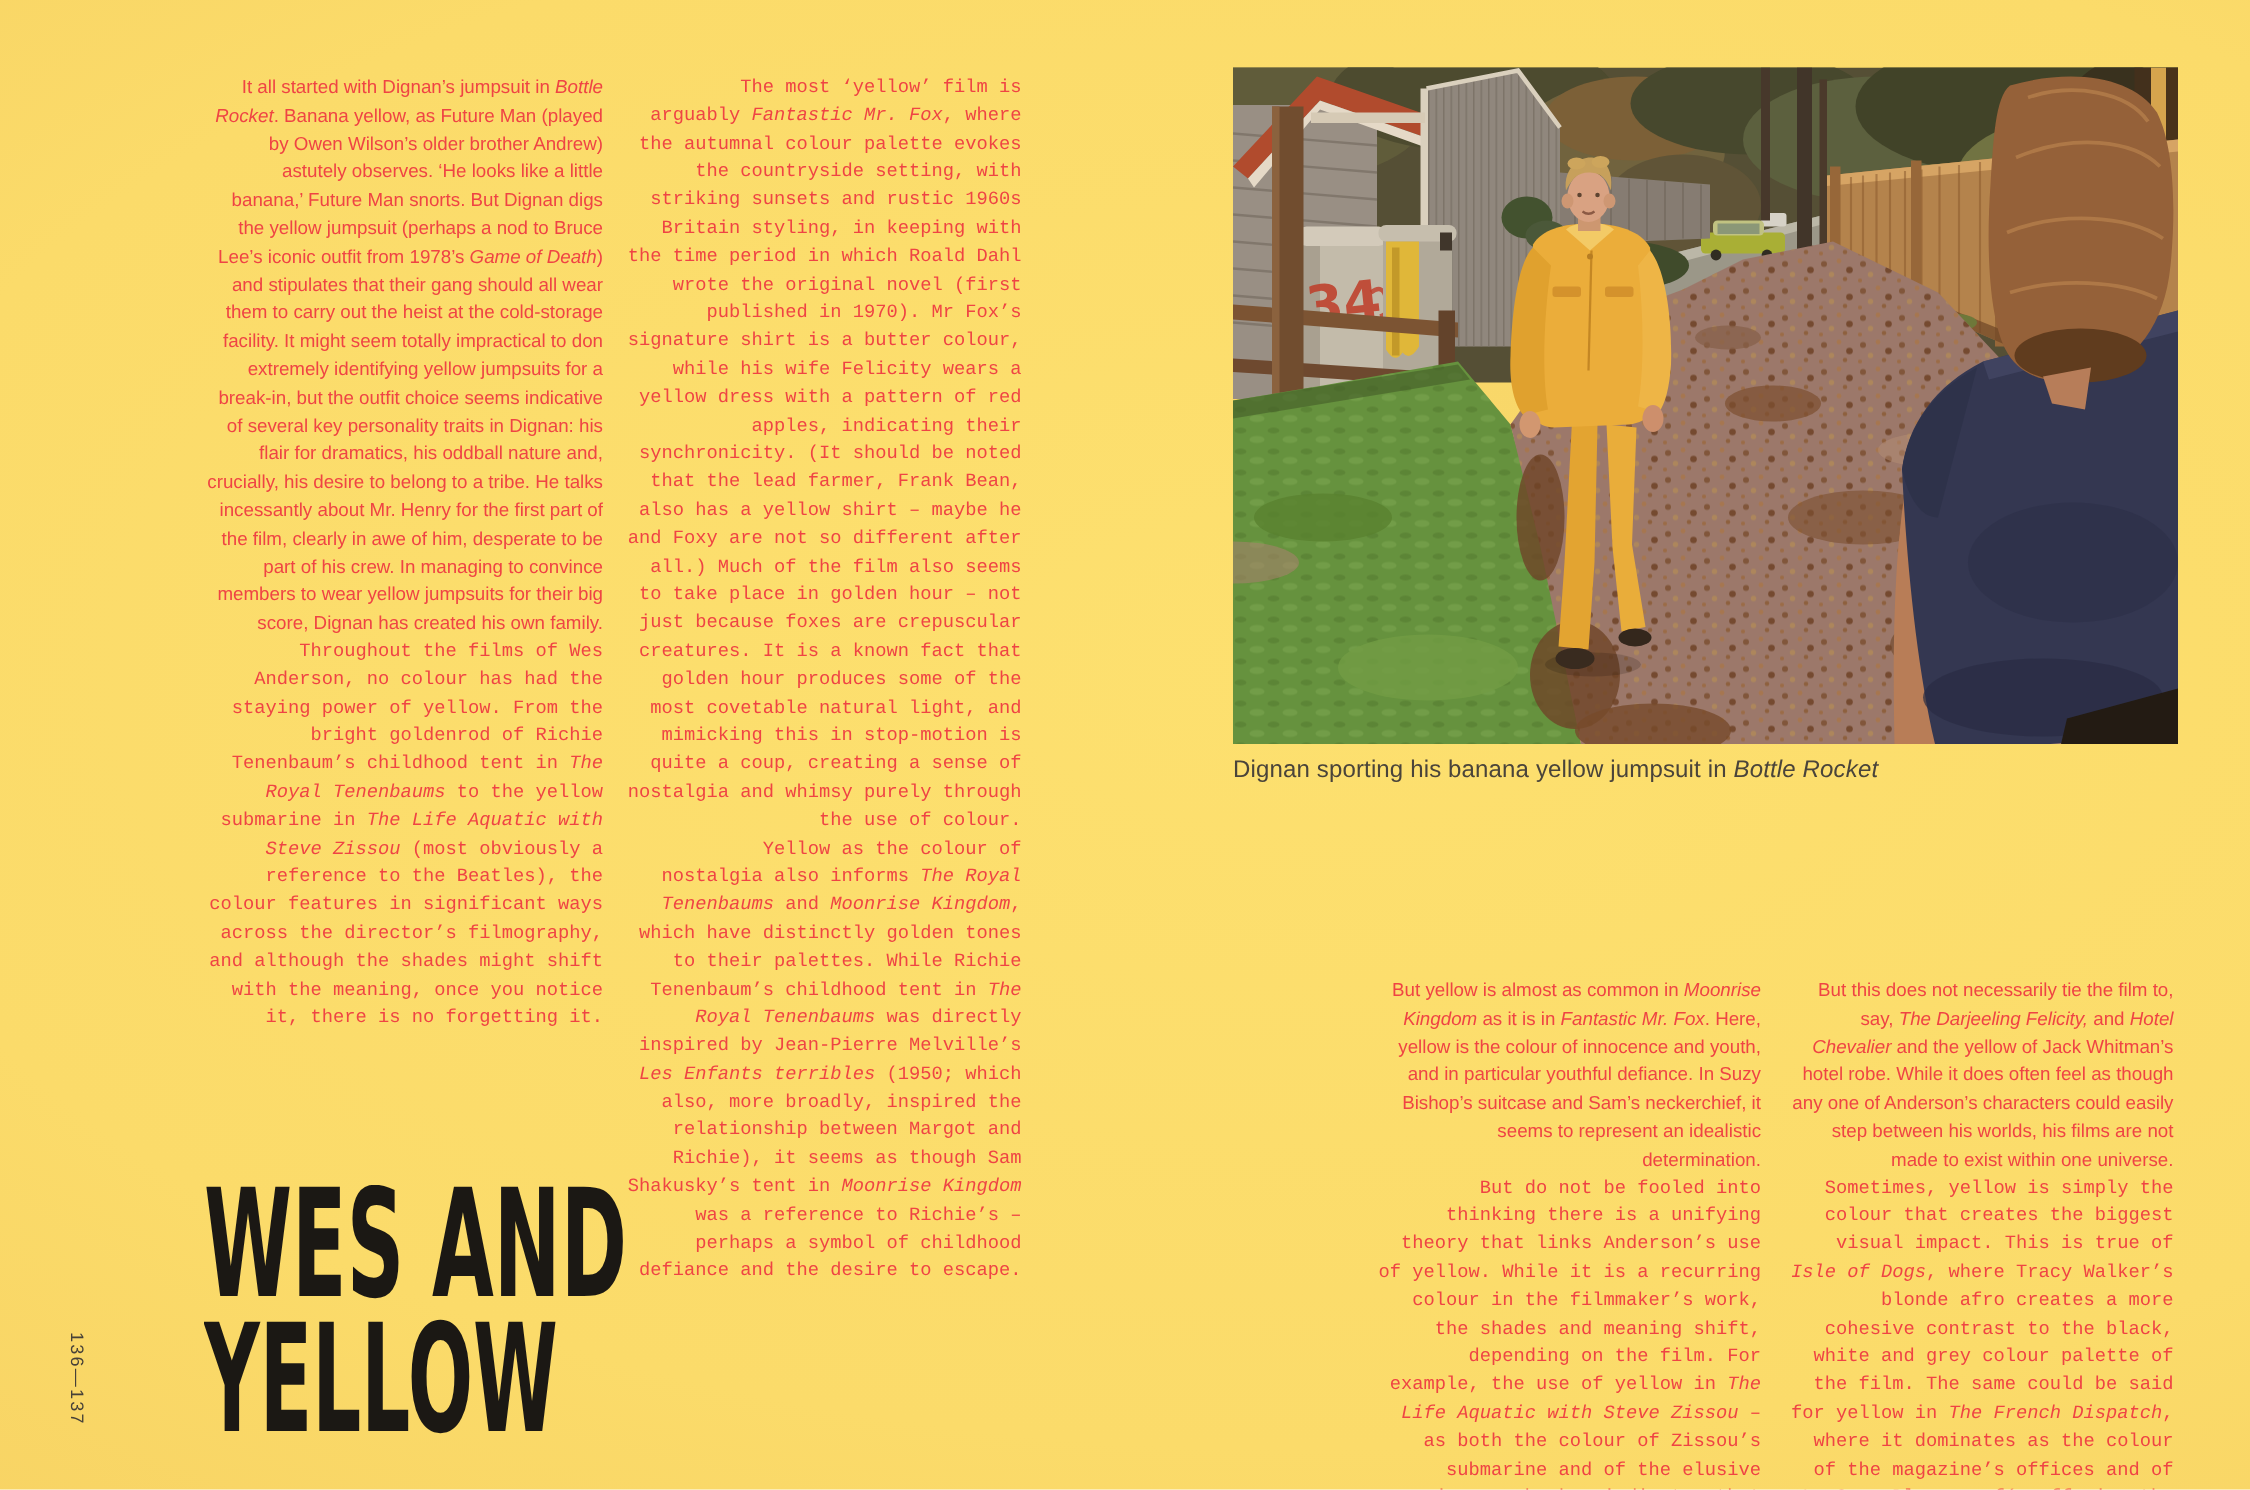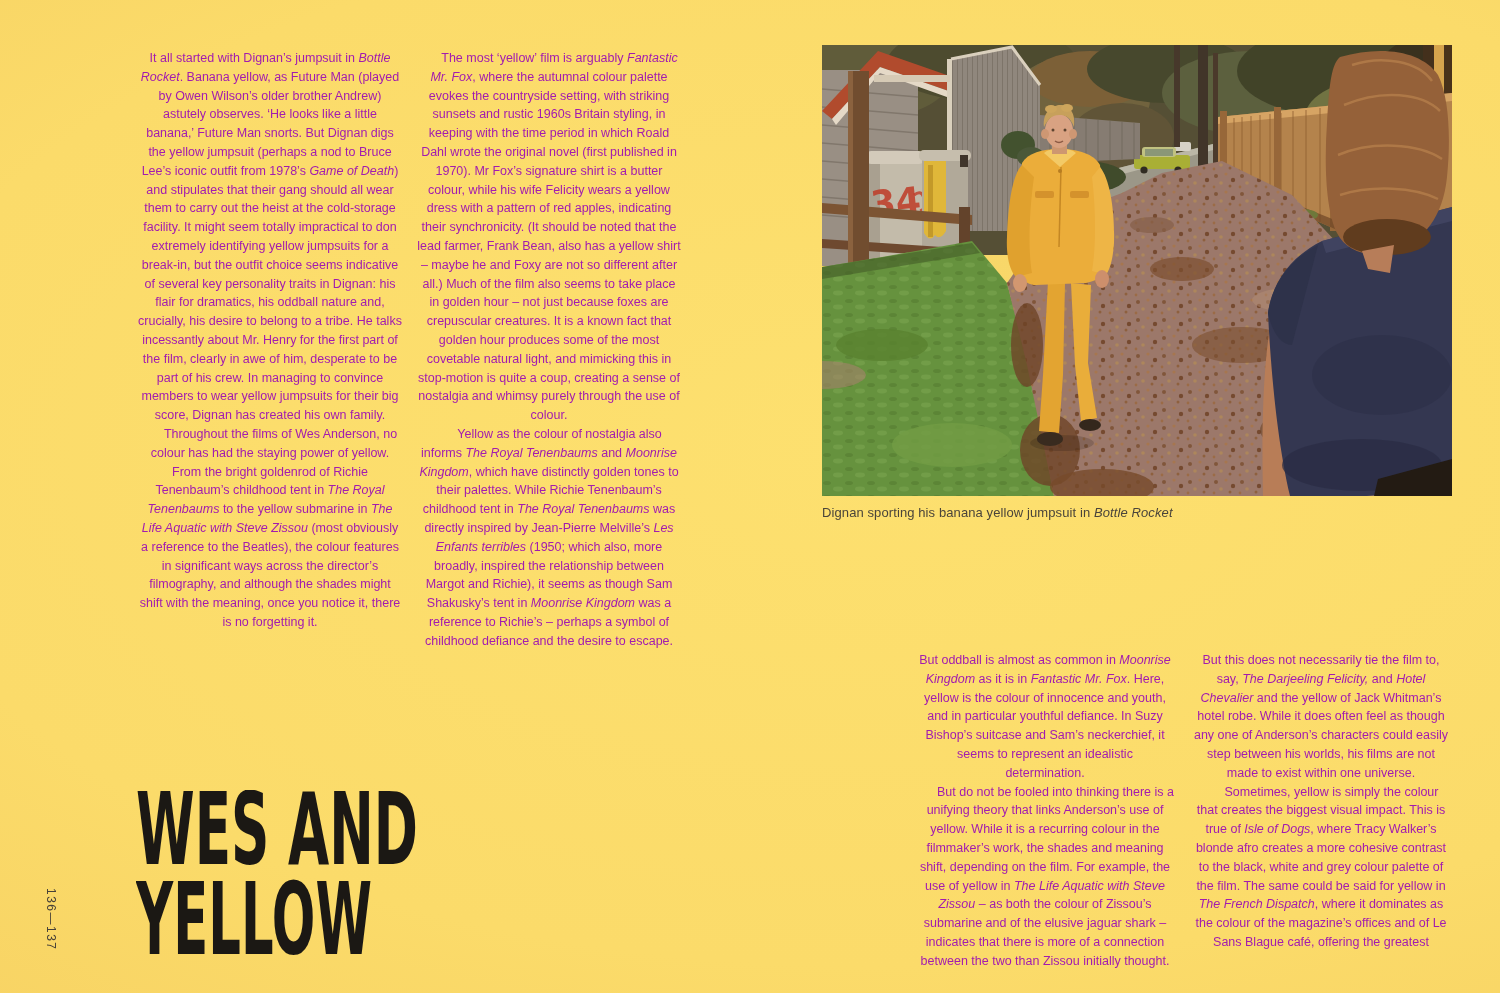--- a/index.html
+++ b/index.html
@@ -4,34 +4,34 @@
 <style>
   html,body{margin:0;padding:0;}
   body{
     width:1500px;height:993px;overflow:hidden;position:relative;
     background:radial-gradient(120% 95% at 58% 45%, #fde06f 0%, #fbdb6a 55%, #f6d061 88%, #efc658 100%);
     font-family:"Liberation Sans", sans-serif;
   }
   .spread{position:absolute;inset:0;}
   .col{
     position:absolute;
-    font-size:12.5px;line-height:18.8px;color:#a21caf;
-    text-align:center;
+    font-size:12.5px;line-height:18.8px;color:#ef4444;
+    text-align:right;
   }
   .col p{margin:0;}
-  .col p.indent{text-indent:21px;}
+  .col p.indent{text-indent:21px;font-family:Liberation Mono, monospace;}
   .col em{font-style:italic;}
   #col1{left:138px;top:49px;width:264px;}
   #col2{left:417px;top:49px;width:264px;}
   #col3{left:916px;top:651px;width:258px;}
   #col4{left:1193px;top:651px;width:256px;}
   .photo-figure{position:absolute;left:822px;top:45px;width:630px;}
   .photo-figure svg{display:block;}
   .caption{
-    margin-top:9px;font-size:13px;color:#4a443a;letter-spacing:.1px;
+    margin-top:9px;font-size:16px;color:#4a443a;letter-spacing:.1px;
   }
   .caption em{font-style:italic;}
   .headline{position:absolute;left:136px;top:790px;}
   .headline text{
     font-family:"DejaVu Sans", sans-serif;font-weight:bold;fill:#1b1814;
   }
   .pagenum{
     position:absolute;left:44px;top:888px;
     writing-mode:vertical-rl;text-orientation:mixed;
     font-size:12px;letter-spacing:1.5px;color:#474138;
@@ -271,21 +271,21 @@
         <ellipse cx="565" cy="192" rx="44" ry="18" fill="#5c3a1e"></ellipse>
         <polygon points="540,206 572,200 568,228 546,224" fill="#b87f5c"></polygon>
       </g>
 
       <rect x="0" y="0" width="630" height="451" fill="#b06a28" opacity="0.05"></rect>
     </svg>
     <figcaption class="caption"><span>Dignan sporting his banana yellow jumpsuit in </span><em>Bottle Rocket</em></figcaption>
   </figure>
 
   <div class="col" id="col3">
-      <p class=""><span>But oddball is almost as common in </span><em>Moonrise Kingdom</em><span> as it is in </span><em>Fantastic Mr. Fox</em><span>. Here, yellow is the colour of innocence and youth, and in particular youthful defiance. In Suzy Bishop’s suitcase and Sam’s neckerchief, it seems to represent an idealistic determination.</span></p>
+      <p class=""><span>But yellow is almost as common in </span><em>Moonrise Kingdom</em><span> as it is in </span><em>Fantastic Mr. Fox</em><span>. Here, yellow is the colour of innocence and youth, and in particular youthful defiance. In Suzy Bishop’s suitcase and Sam’s neckerchief, it seems to represent an idealistic determination.</span></p>
       <p class="indent"><span>But do not be fooled into thinking there is a unifying theory that links Anderson’s use of yellow. While it is a recurring colour in the filmmaker’s work, the shades and meaning shift, depending on the film. For example, the use of yellow in </span><em>The Life Aquatic with Steve Zissou</em><span> – as both the colour of Zissou’s submarine and of the elusive jaguar shark – indicates that there is more of a connection between the two than Zissou initially thought.</span></p>
     </div>
   <div class="col" id="col4">
       <p class=""><span>But this does not necessarily tie the film to, say, </span><em>The Darjeeling Felicity,</em><span> and </span><em>Hotel Chevalier</em><span> and the yellow of Jack Whitman’s hotel robe. While it does often feel as though any one of Anderson’s characters could easily step between his worlds, his films are not made to exist within one universe.</span></p>
       <p class="indent"><span>Sometimes, yellow is simply the colour that creates the biggest visual impact. This is true of </span><em>Isle of Dogs</em><span>, where Tracy Walker’s blonde afro creates a more cohesive contrast to the black, white and grey colour palette of the film. The same could be said for yellow in </span><em>The French Dispatch</em><span>, where it dominates as the colour of the magazine’s offices and of Le Sans Blague café, offering the greatest</span></p>
     </div>
 
 </div>
 
 </body></html>

